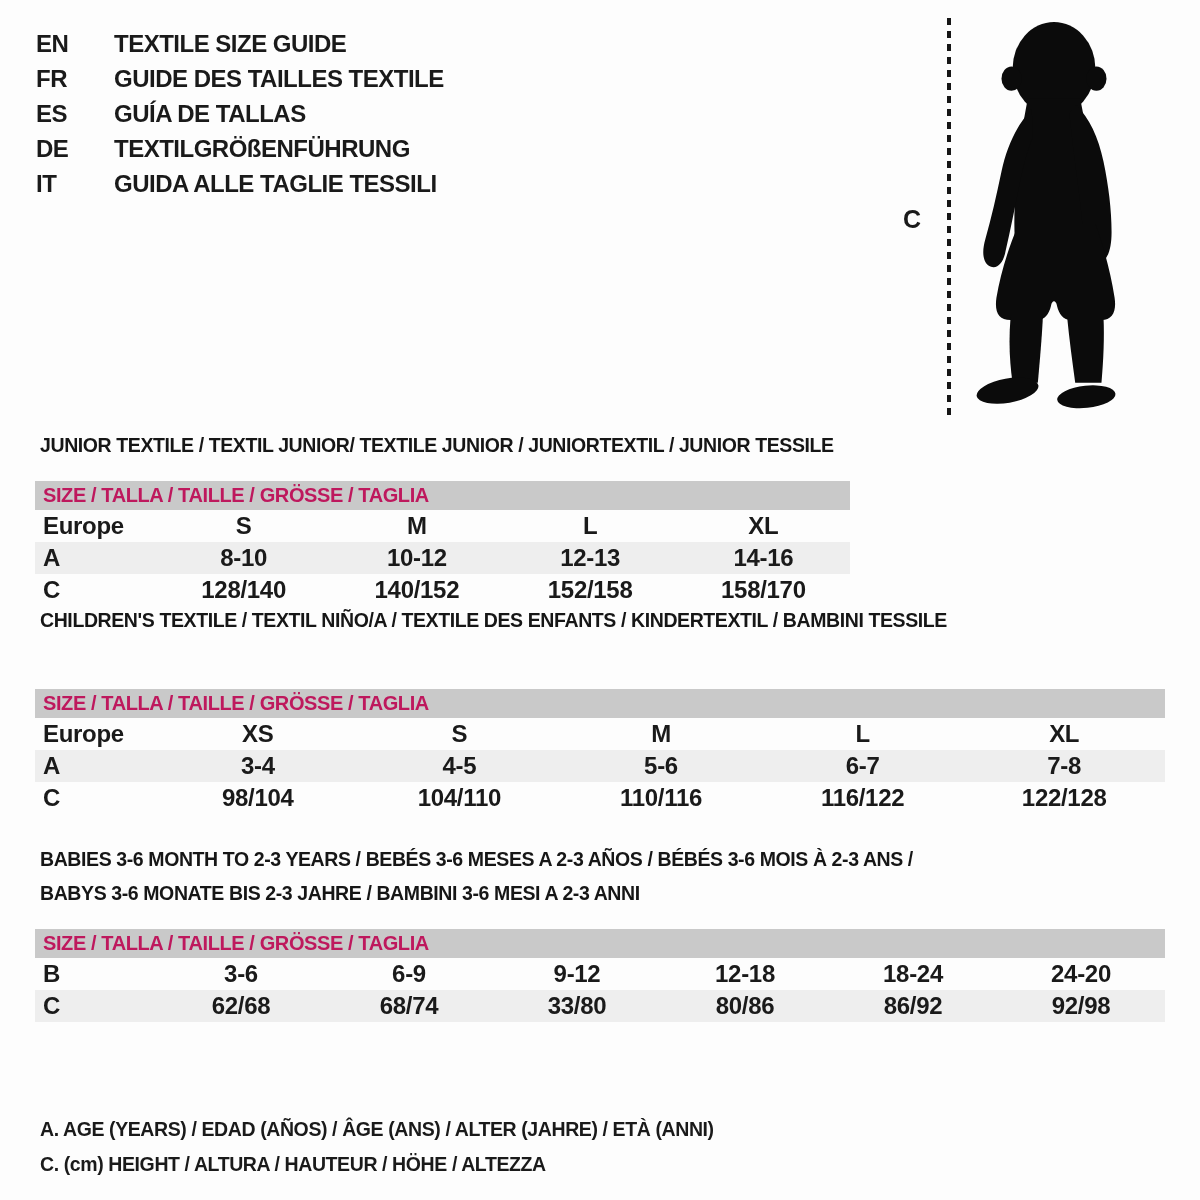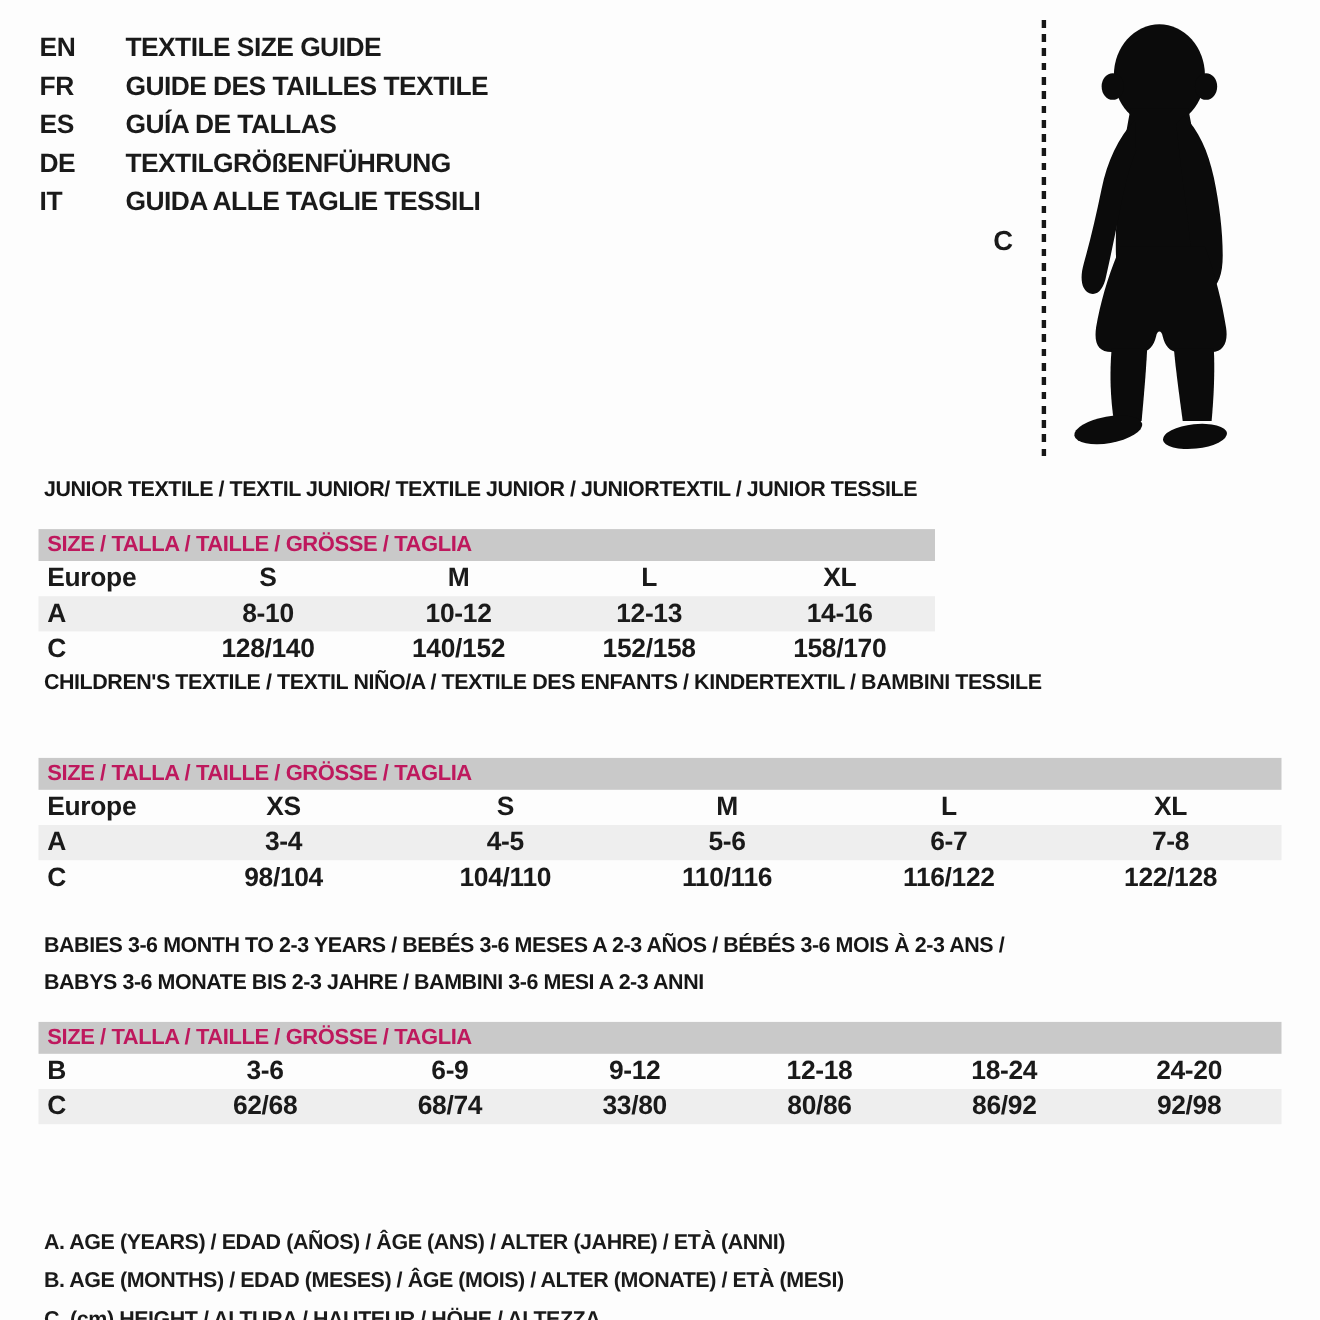--- a/index.html
+++ b/index.html
@@ -175,17 +175,16 @@
       <span class="tcell">68/74</span>
       <span class="tcell">33/80</span>
       <span class="tcell">80/86</span>
       <span class="tcell">86/92</span>
       <span class="tcell">92/98</span>
     </div>
   </div>
 
   <div class="legend">
     <div class="legend-line">A. AGE (YEARS) / EDAD (AÑOS) / ÂGE (ANS) / ALTER (JAHRE) / ETÀ (ANNI)</div>
-    <div class="legend-line">B. AGE (MONTHS) / EDAD (MESES) / ÂGE (MOIS) / ALTER (MONATE) / ETÀ (MESI)</div>
     <div class="legend-line">C. (cm) HEIGHT / ALTURA / HAUTEUR / HÖHE / ALTEZZA</div>
   </div>
 
 </div>
 
 </body></html>

